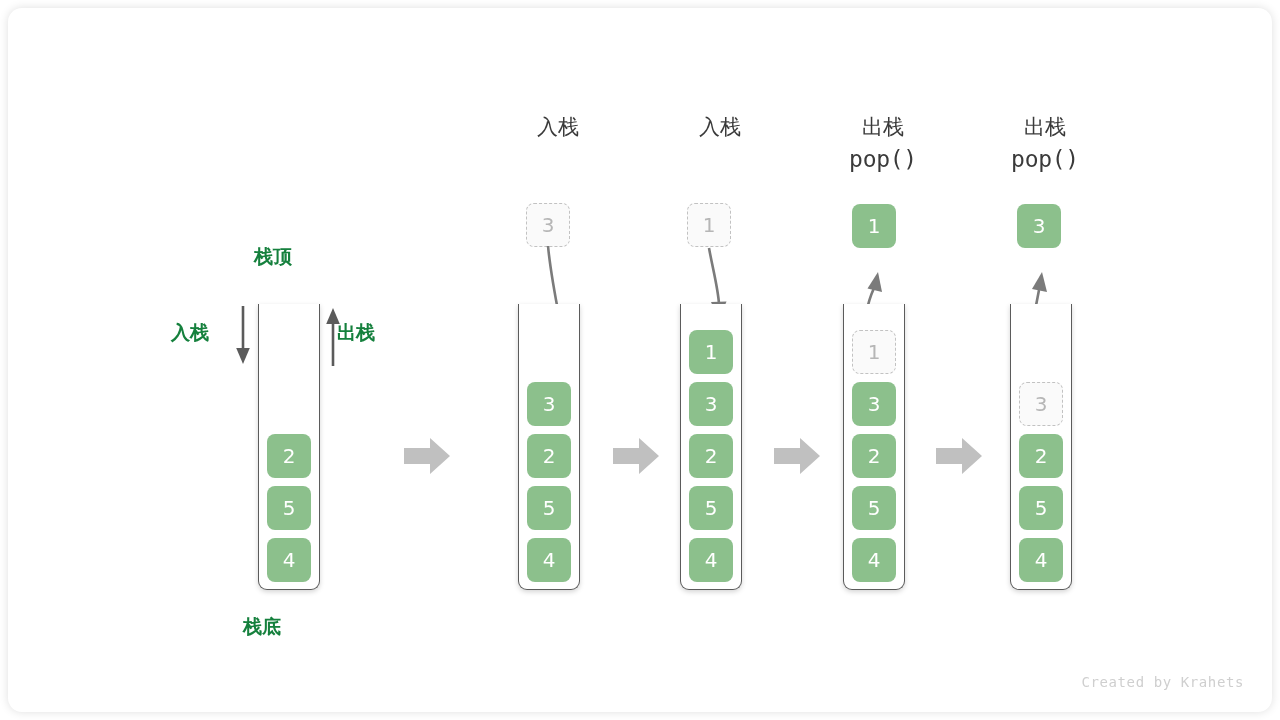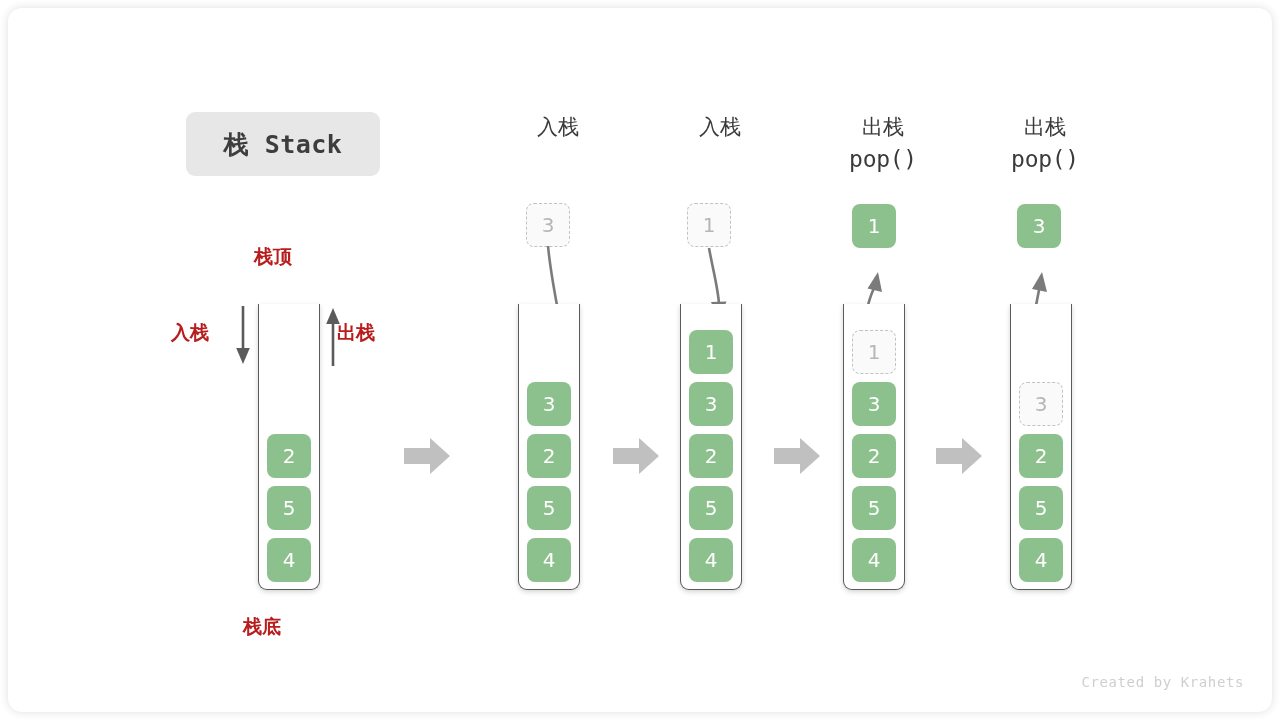--- a/index.html
+++ b/index.html
@@ -41,21 +41,21 @@
     font-size: 25px;
     font-weight: bold;
     color: #3d3d3d;
     letter-spacing: 0.5px;
   }
 
   
   .cn-label {
     font-size: 19px;
     font-weight: bold;
-    color: #b91c1c;
+    color: #15803d;
     white-space: nowrap;
   }
   .op-head {
     text-align: center;
     white-space: nowrap;
   }
   .op-head .cn {
     font-size: 21px;
     color: #3a3a3a;
     line-height: 30px;
@@ -127,23 +127,20 @@
     letter-spacing: 0.6px;
   }
 
   svg { overflow: visible; }
 </style>
 </head>
 <body>
 
 <div id="card">
 
-  <div id="title-chip" class="abs">
-    <span class="txt">栈 Stack</span>
-  </div>
 
   <div class="abs" style="left:0;top:0;width:440px;height:704px;">
 
     <div class="abs cn-label" style="left:246px;top:236px;">栈顶</div>
 
     <div class="abs cn-label" style="left:235px;top:606px;">栈底</div>
 
     <div class="abs cn-label" style="left:163px;top:312px;">入栈</div>
 
     <div class="abs cn-label" style="left:329px;top:312px;">出栈</div>

